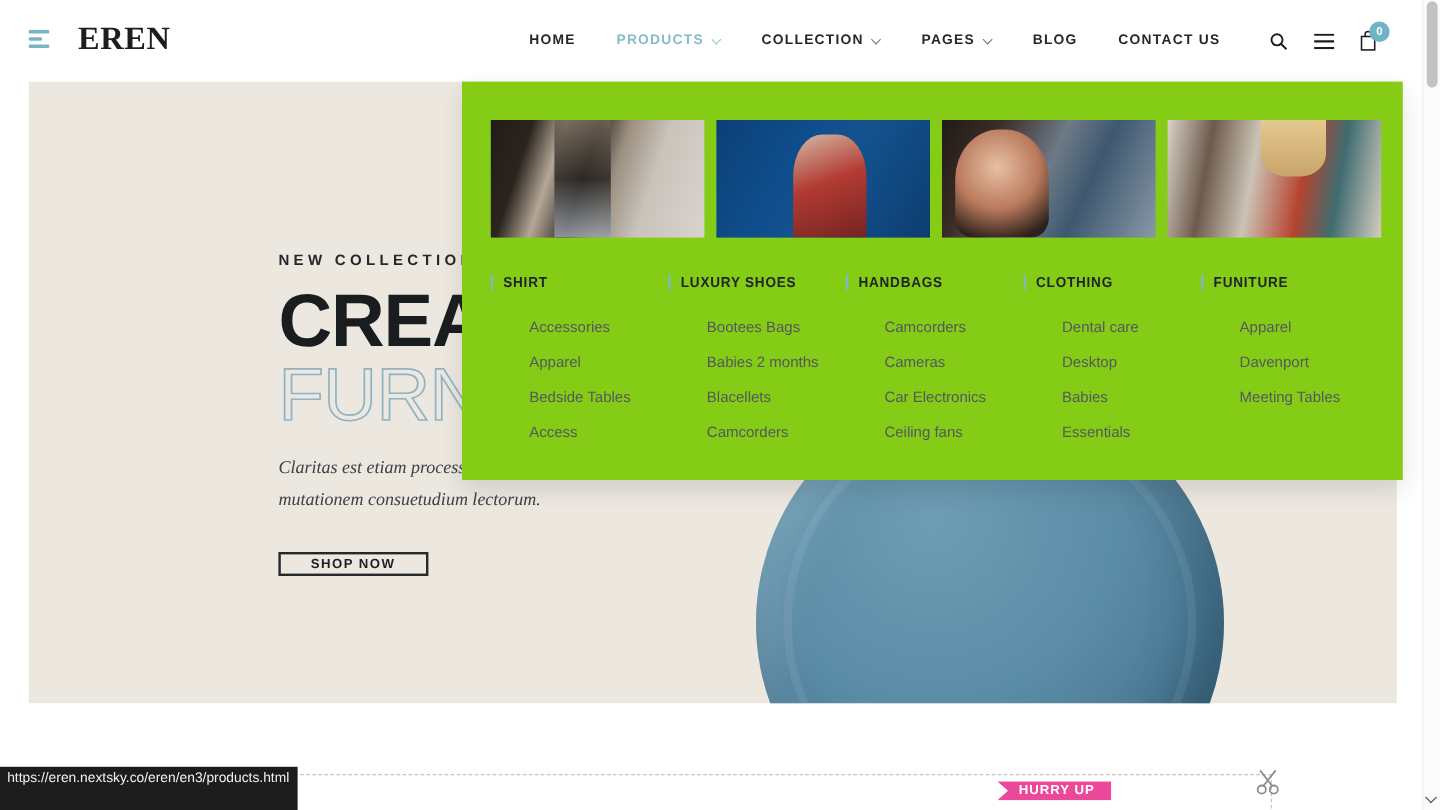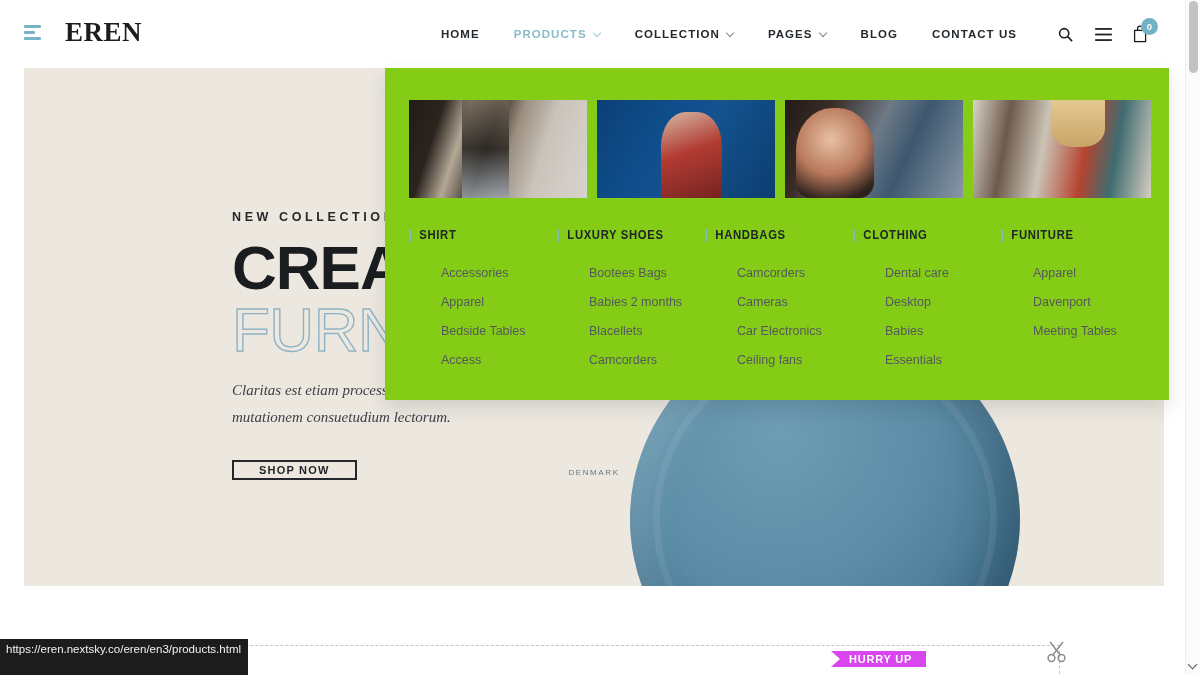--- a/index.html
+++ b/index.html
@@ -135,21 +135,21 @@
   }
 
   
   #coupon {
     position: absolute; left: 135px; top: 645px; width: 925px; height: 70px;
     border: 1px dashed #c4c4c4; background: #ffffff;
   }
   #hurry {
     position: absolute; left: 831px; top: 651px;
     height: 16px; padding: 0 14px 0 10px;
-    background: #d946ef; color: #ffffff;
+    background: #ec4899; color: #ffffff;
     font-size: 11px; font-weight: 700; letter-spacing: .8px;
     display: flex; align-items: center; text-transform: uppercase;
     clip-path: polygon(0 0, 100% 0, 100% 100%, 0 100%, 9px 50%);
     padding-left: 18px;
   }
   #scissors { position: absolute; left: 1046px; top: 640px; color: #8d8d8d; }
 
   
   #scrollbar { position: absolute; right: 0; top: 0; width: 15px; height: 675px; background: #fbfbfb; border-left: 1px solid #eee; z-index: 80; }
   #scroll-thumb { position: absolute; top: 1px; left: 3px; width: 9px; height: 72px; background: #c2c2c2; border-radius: 5px; }
@@ -226,21 +226,20 @@
             <path d="M4.6 5.4 V3.6 a2.4 2.4 0 0 1 4.8 0 V5.4"></path>
           </svg>
           <span class="cart-badge">0</span>
         </div>
       </div>
     </nav>
   </div>
 
   <section id="hero">
     <div id="hero-disc"></div>
-    <div id="disc-label">DENMARK</div>
 
     <div id="hero-copy">
       <div id="hero-eyebrow">NEW COLLECTION</div>
       <div class="hero-line1">CREAT</div>
       <div class="hero-line2">FURNI</div>
       <p id="hero-desc">Claritas est etiam processus dynamicus, qui sequitur mutationem consuetudium lectorum.</p>
       <button id="hero-btn">SHOP NOW</button>
     </div>
   </section>
 

